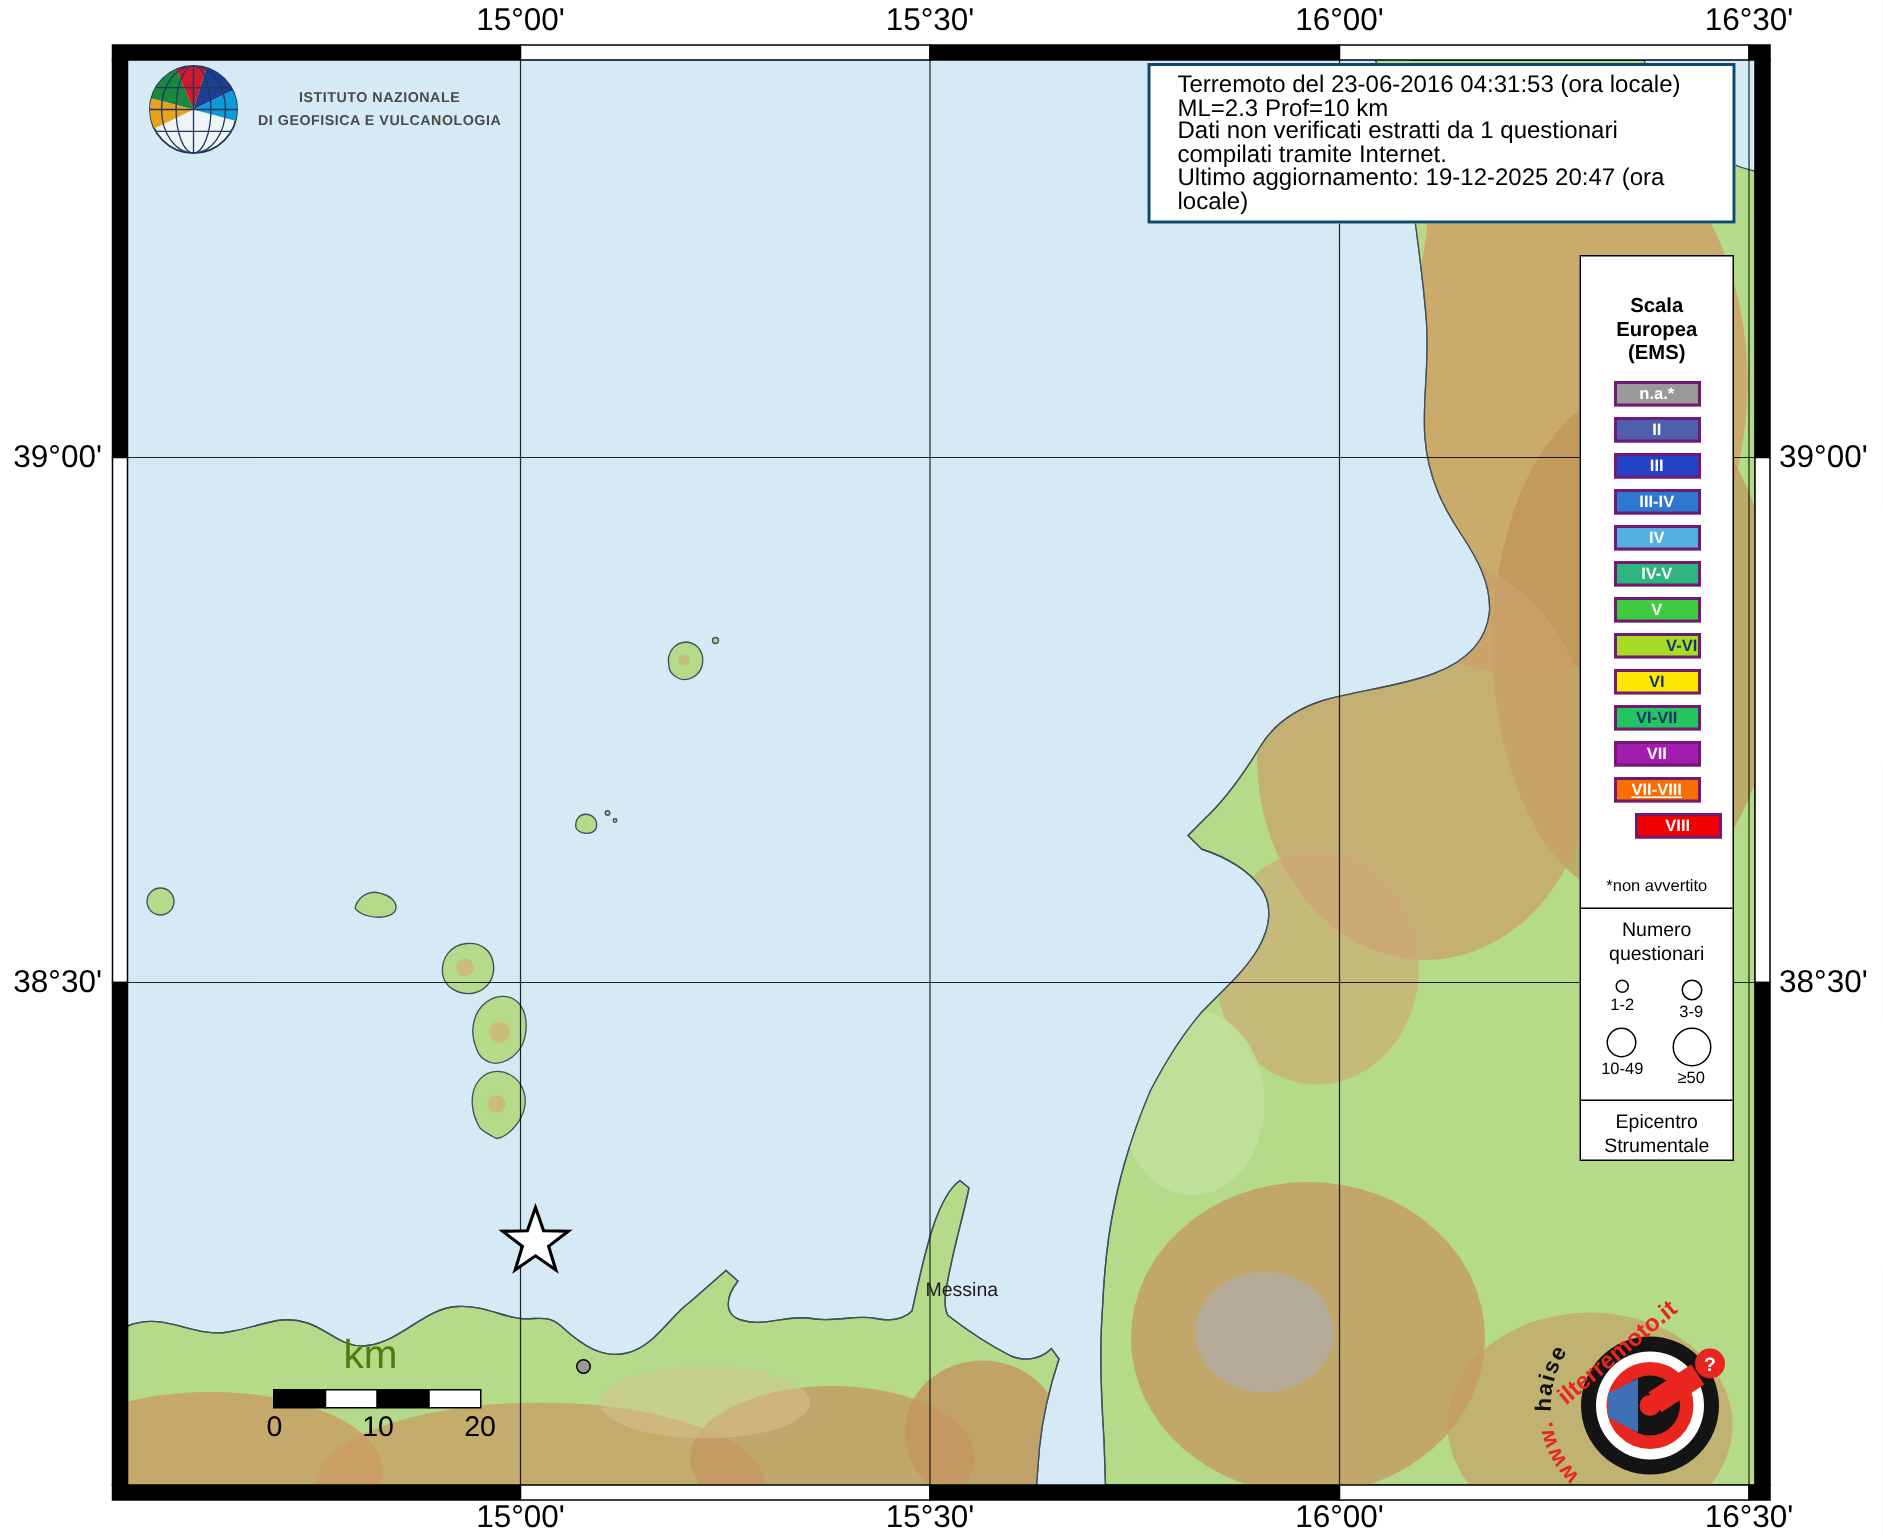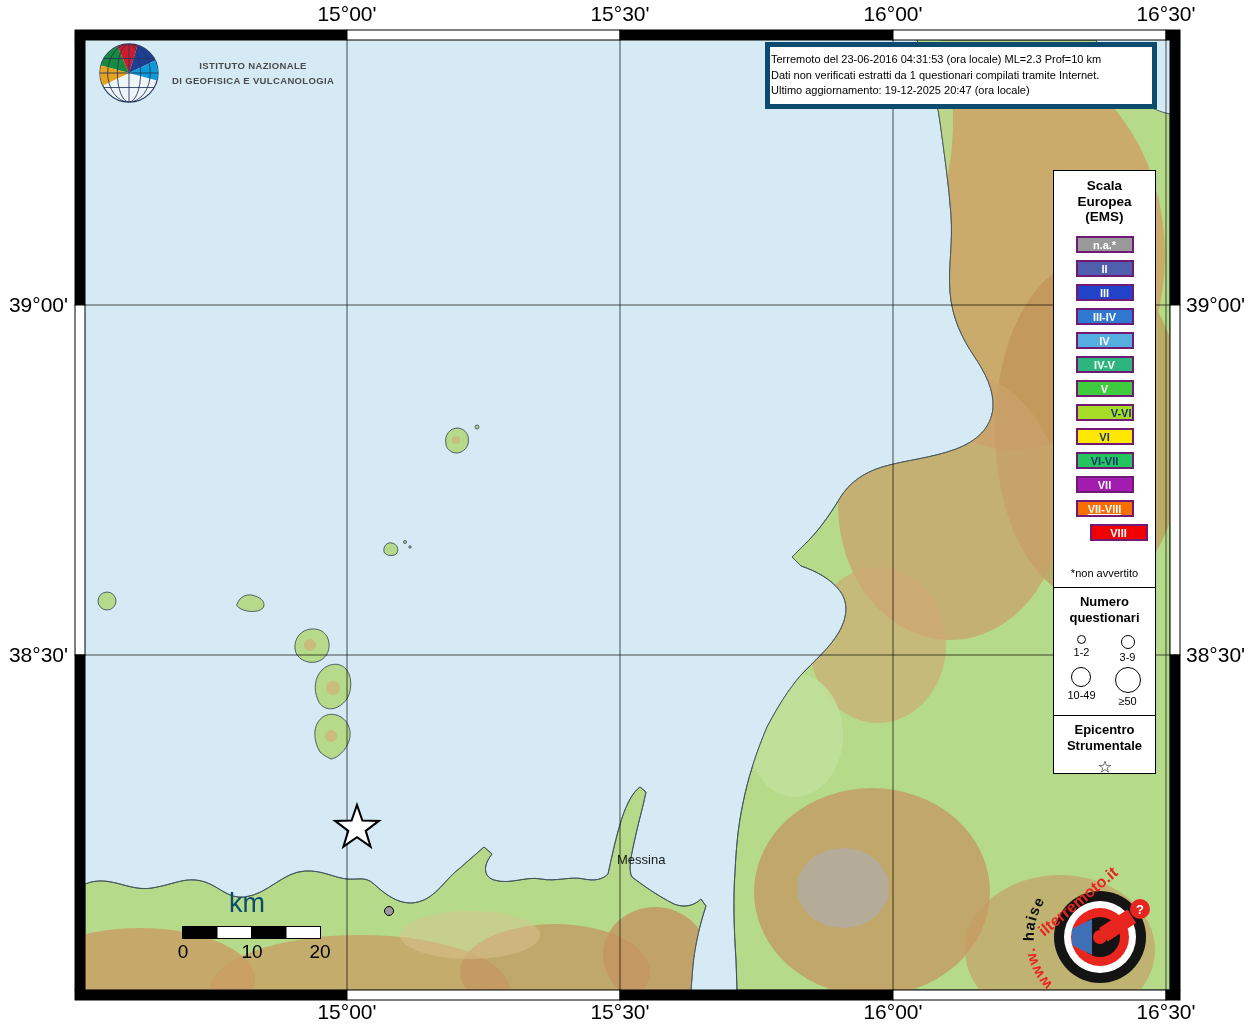--- a/index.html
+++ b/index.html
@@ -4,42 +4,42 @@
 <style>
   html,body{margin:0;padding:0;background:#ffffff;}
   .screen{position:relative;width:1255px;height:1024px;background:#ffffff;
           font-family:"Liberation Sans",sans-serif;overflow:hidden;}
   .map-svg{position:absolute;left:0;top:0;}
   .coord{position:absolute;font-size:21px;color:#000;white-space:nowrap;}
   .centered{transform:translateX(-50%);}
   .lat-left{left:0;width:68px;text-align:right;}
   .lat-right{left:1186px;text-align:left;}
   .infobox{position:absolute;left:765px;top:42px;width:392px;background:#fff;
-           border:5px solid #0c4a6e;padding:5px 1px;font-size:11px;line-height:15.5px;
+           border:2px solid #0c4a6e;padding:5px 18px;font-size:16px;line-height:15.5px;
            color:#000;box-sizing:border-box;}
   .ingv{position:absolute;left:98px;top:42px;display:flex;align-items:center;gap:12px;}
   .ingv-text{font-size:9.5px;font-weight:bold;letter-spacing:.35px;color:#4a4a4a;line-height:15px;text-align:center;}
   .legend{position:absolute;left:1053px;top:170px;width:103px;height:604px;border:1px solid #000;
           background:#fff;display:flex;flex-direction:column;align-items:center;
-          padding-top:7px;box-sizing:border-box;}
+          padding-top:25px;box-sizing:border-box;}
   .lg-title{font-size:13.5px;font-weight:bold;line-height:15.5px;text-align:center;}
   .ems-box{width:58px;height:17px;line-height:15px;border:2px solid #701a75;font-size:11px;
            font-weight:bold;text-align:center;margin-top:7px;box-sizing:border-box;}
   .ems-first{margin-top:11px;}
   .lg-note{font-size:11px;margin-top:26px;}
   .lg-div{width:100%;height:0;border-top:1px solid #000;margin-top:8px;}
-  .lg-sub{font-size:13px;font-weight:bold;line-height:16.5px;text-align:center;margin-top:6px;}
+  .lg-sub{font-size:13px;font-weight:normal;line-height:16.5px;text-align:center;margin-top:6px;}
   .q-grid{display:grid;grid-template-columns:46px 46px;justify-items:center;margin-top:4px;}
   .q-cell{display:flex;flex-direction:column;align-items:center;margin-top:4px;}
   .q-circle{border-radius:50%;border:1.4px solid #000;background:#fff;display:block;}
   .c1{width:7px;height:7px;} .c2{width:12px;height:12px;}
   .c3{width:18px;height:18px;} .c4{width:24px;height:24px;}
   .q-label{font-size:11px;margin-top:2px;}
   .lg-star{margin-top:6px;}
-  .sb-km{position:absolute;left:247px;top:888px;font-size:27px;color:#0c4a6e;transform:translateX(-50%);}
+  .sb-km{position:absolute;left:247px;top:888px;font-size:27px;color:#4d7c0f;transform:translateX(-50%);}
   .sb-num{position:absolute;top:941px;font-size:19px;color:#000;transform:translateX(-50%);}
   .sb-svg{position:absolute;left:182px;top:926px;}
   .wm{position:absolute;left:1008px;top:845px;}
   .wm-arc-text{font-size:15px;font-weight:bold;letter-spacing:1px;}
   .wm-red-text{font-size:16px;font-weight:bold;}
   .place-label{font-size:13px;fill:#1b1b1b;}
 </style>
 </head>
 <body>
 

